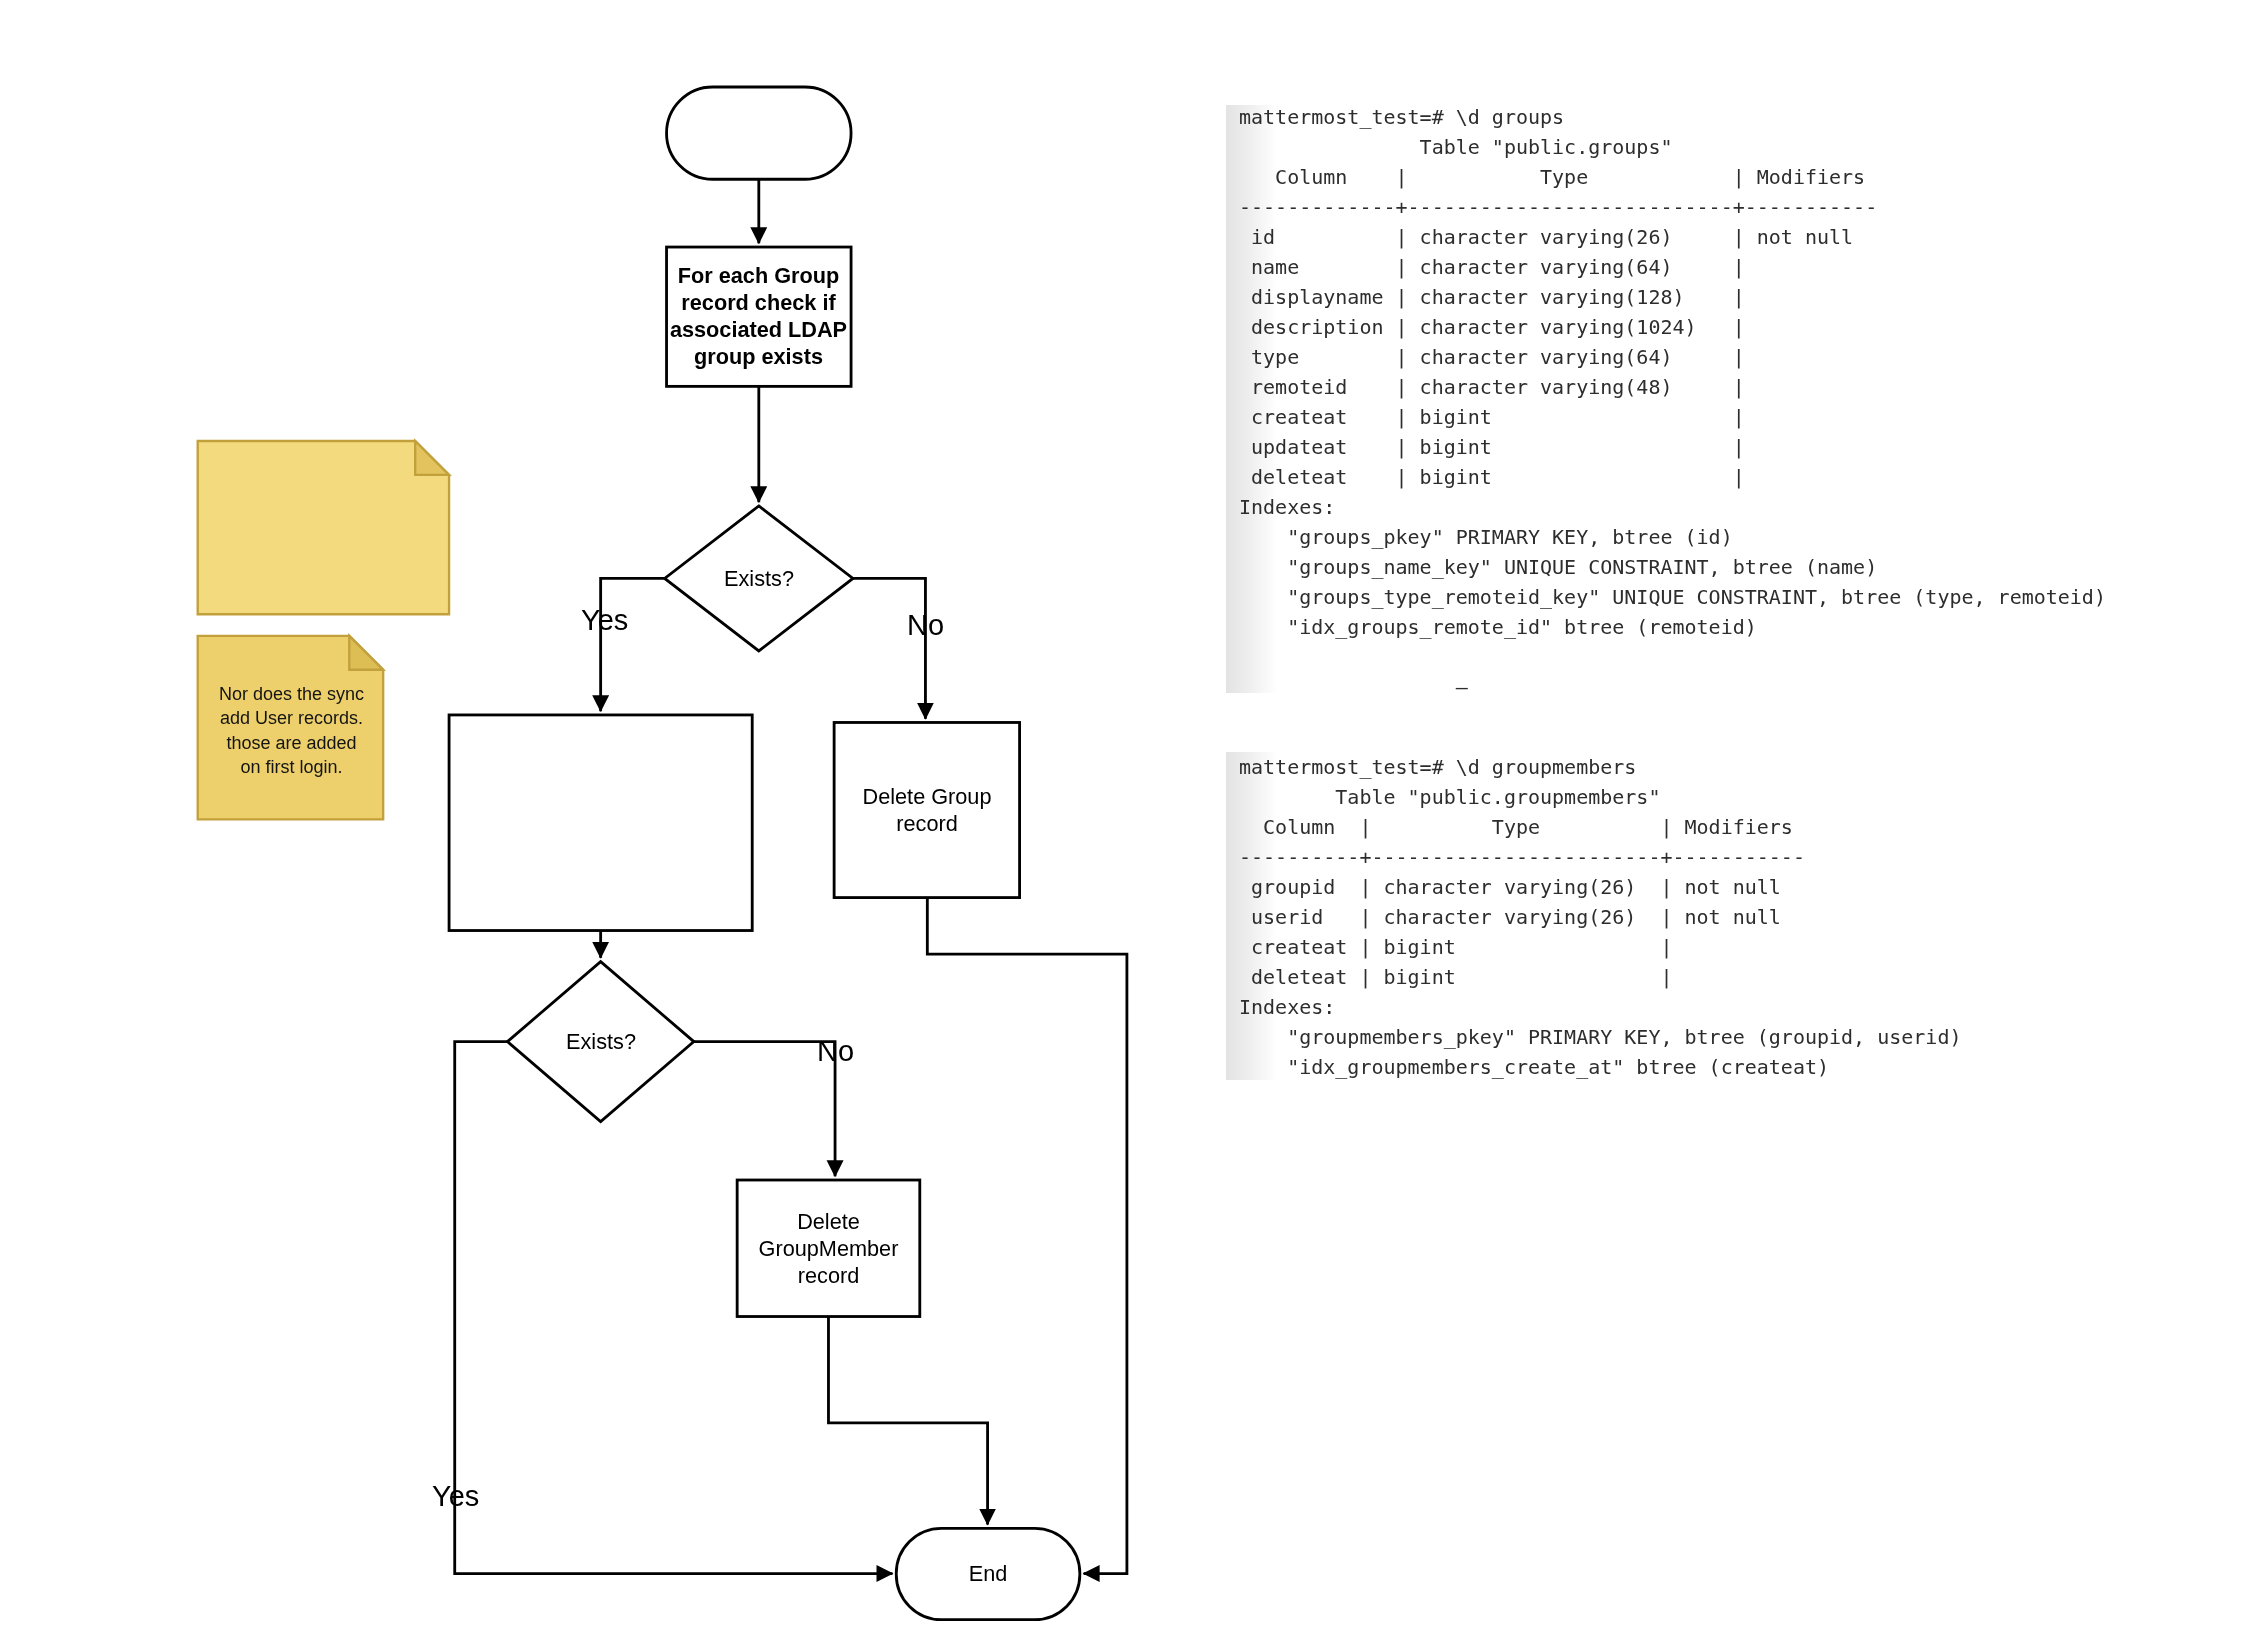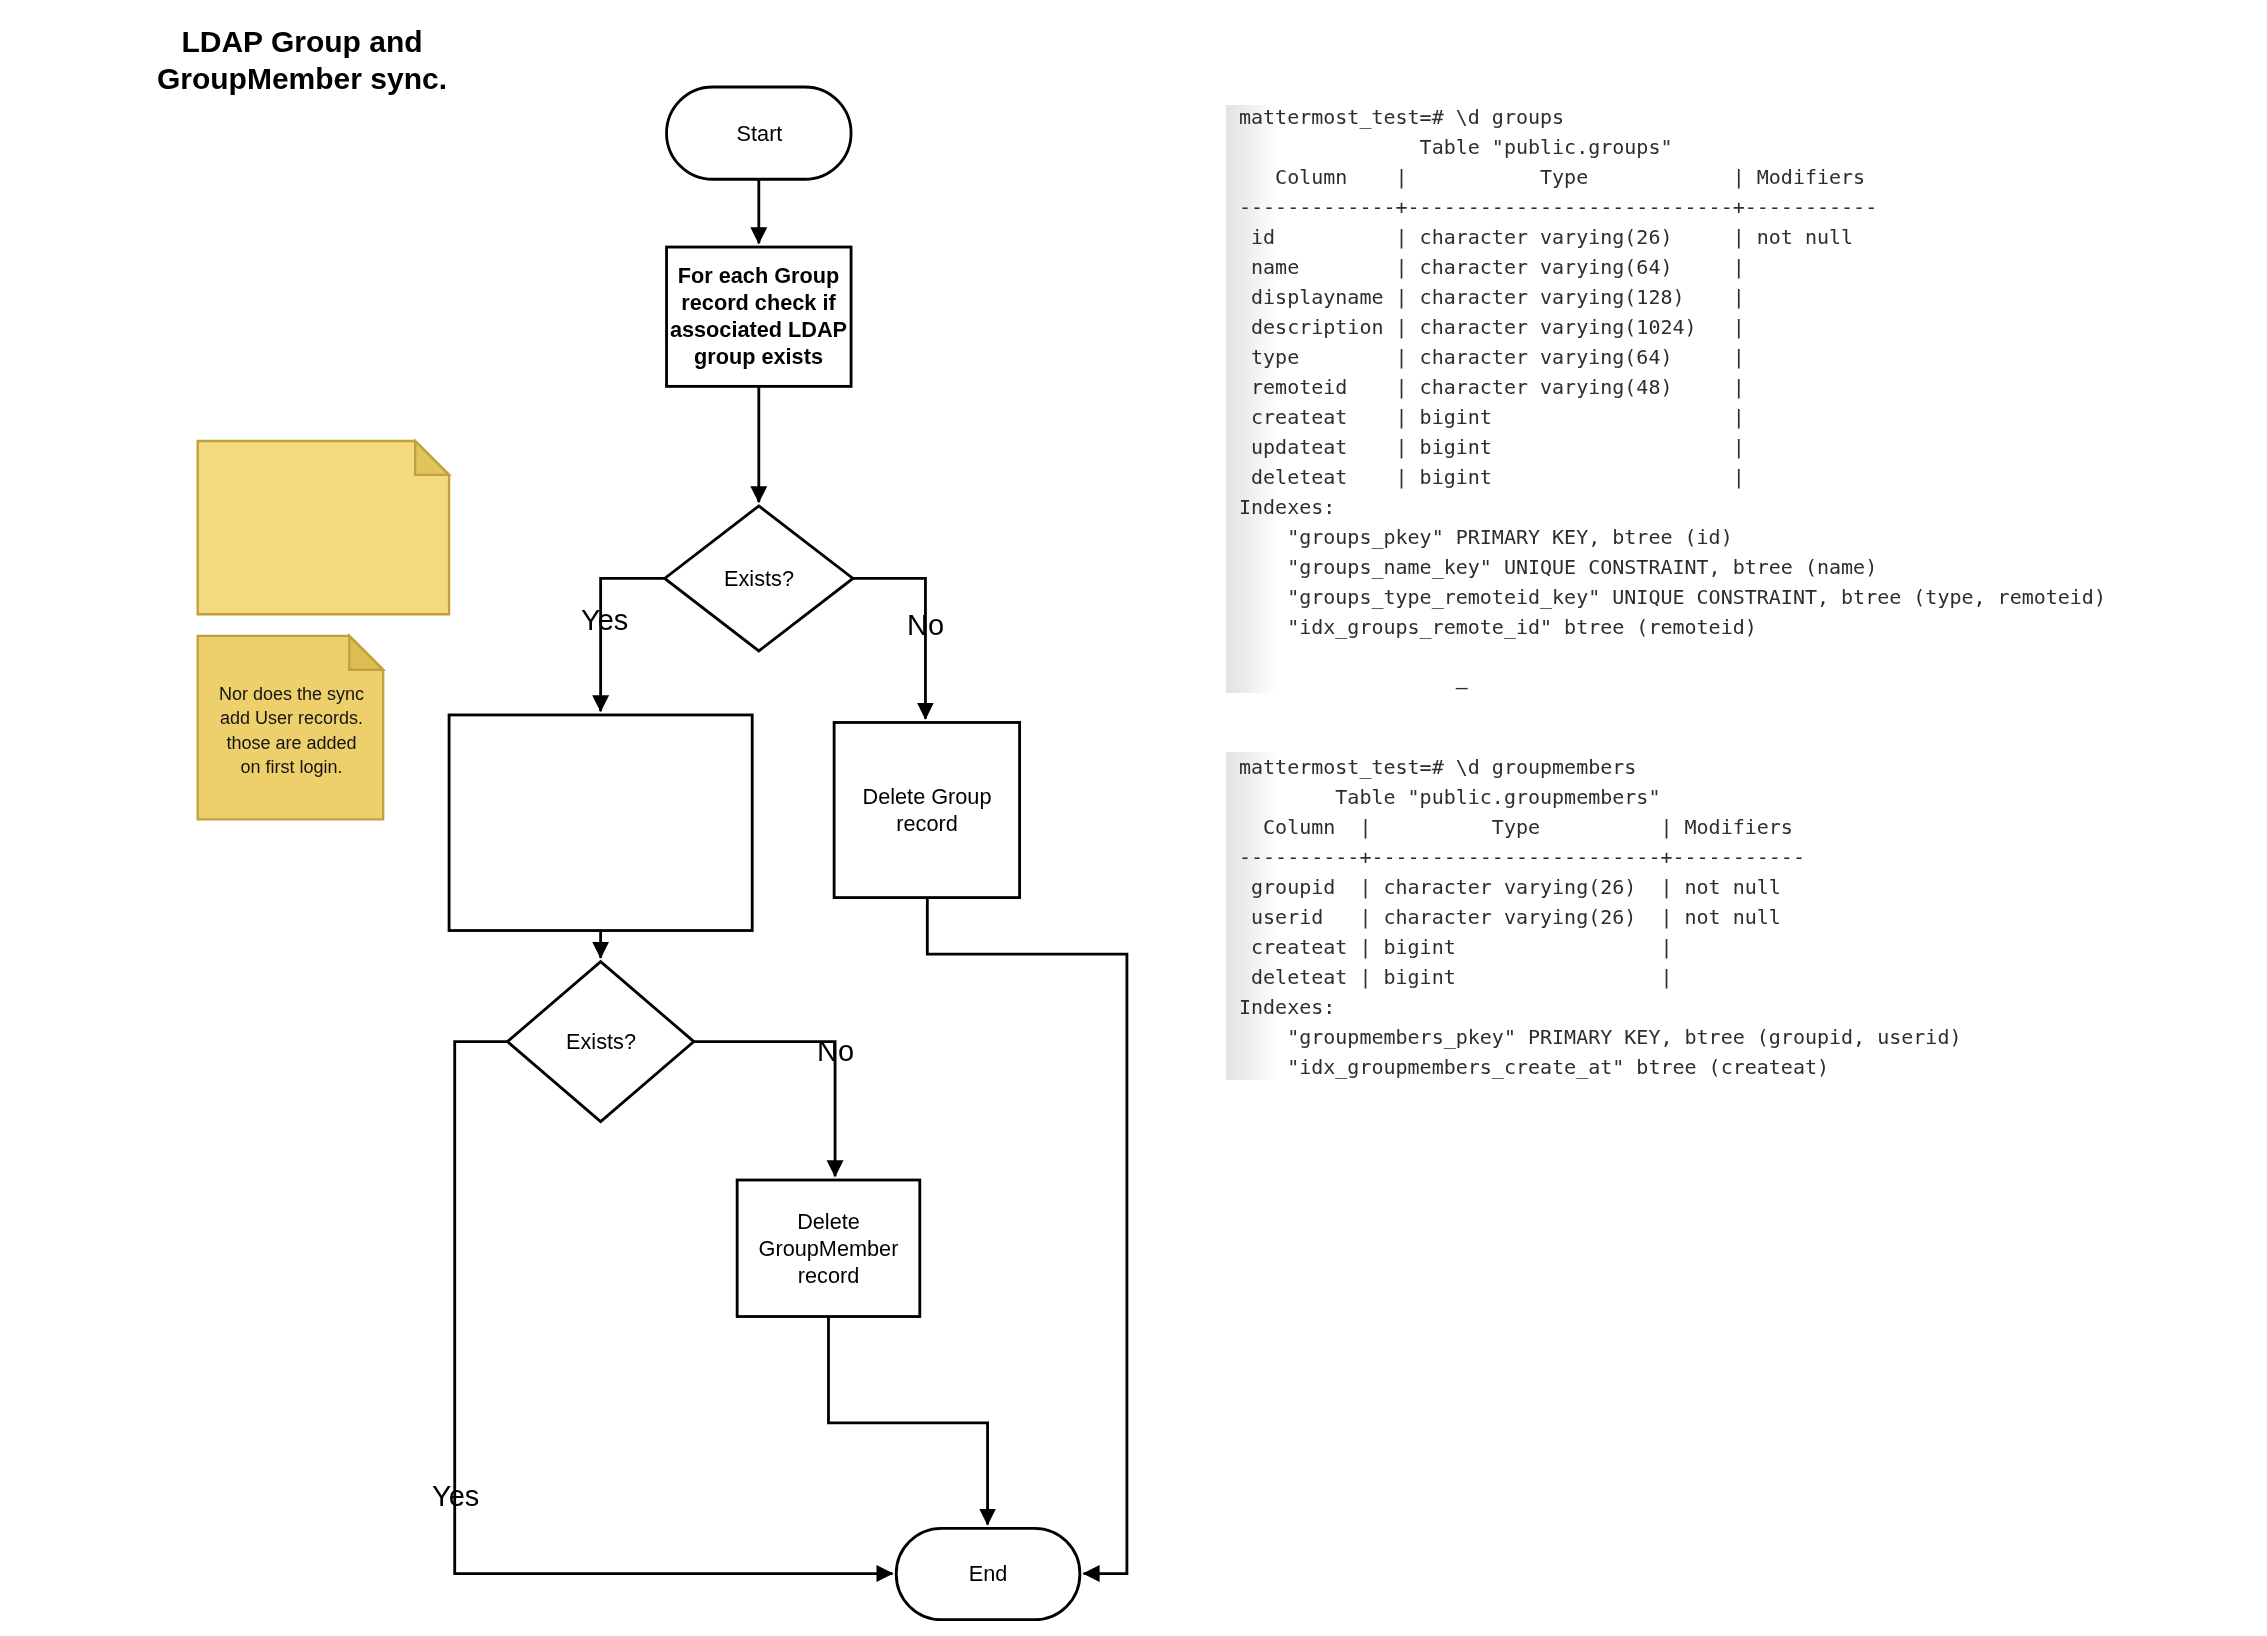--- a/index.html
+++ b/index.html
@@ -49,26 +49,21 @@
     <polygon points="638,1021 737,1106 638,1191 539,1106" fill="#fff" stroke="#000" stroke-width="3"></polygon>
     <rect x="783" y="1253" width="194" height="145" fill="#fff" stroke="#000" stroke-width="3"></rect>
     <rect x="952" y="1623" width="195" height="97" rx="48" fill="#fff" stroke="#000" stroke-width="3"></rect>
 
     <path d="M210,468 L441,468 L477,504 L477,652 L210,652 Z" stroke-width="2.5" fill="#F3DA7E" stroke="#C2A03C"></path>
     <path d="M441,468 L477,504 L441,504 Z" stroke-width="2.5" fill="#E2C35E" stroke="#C2A03C"></path>
     <path d="M210,675 L371,675 L407,711 L407,870 L210,870 Z" stroke-width="2.5" fill="#EDD06B" stroke="#C2A03C"></path>
     <path d="M371,675 L407,711 L371,711 Z" stroke-width="2.5" fill="#DCBE55" stroke="#C2A03C"></path>
   </svg>
 
-  <div class="title">
-    <div>LDAP Group and</div>
-    <div>GroupMember sync.</div>
-  </div>
 
-  <div class="lbl node-lbl" style="left:667px;top:87px;width:185px;height:92px;">Start</div>
 
   <div class="lbl node-lbl" style="left:671px;top:250px;width:175px;height:132px;font-weight:bold;">
     <div class="node-line">For each Group</div>
     <div class="node-line">record check if</div>
     <div class="node-line">associated LDAP</div>
     <div class="node-line">group exists</div>
   </div>
 
   <div class="lbl node-lbl" style="left:665px;top:506px;width:188px;height:145px;">Exists?</div>
 

